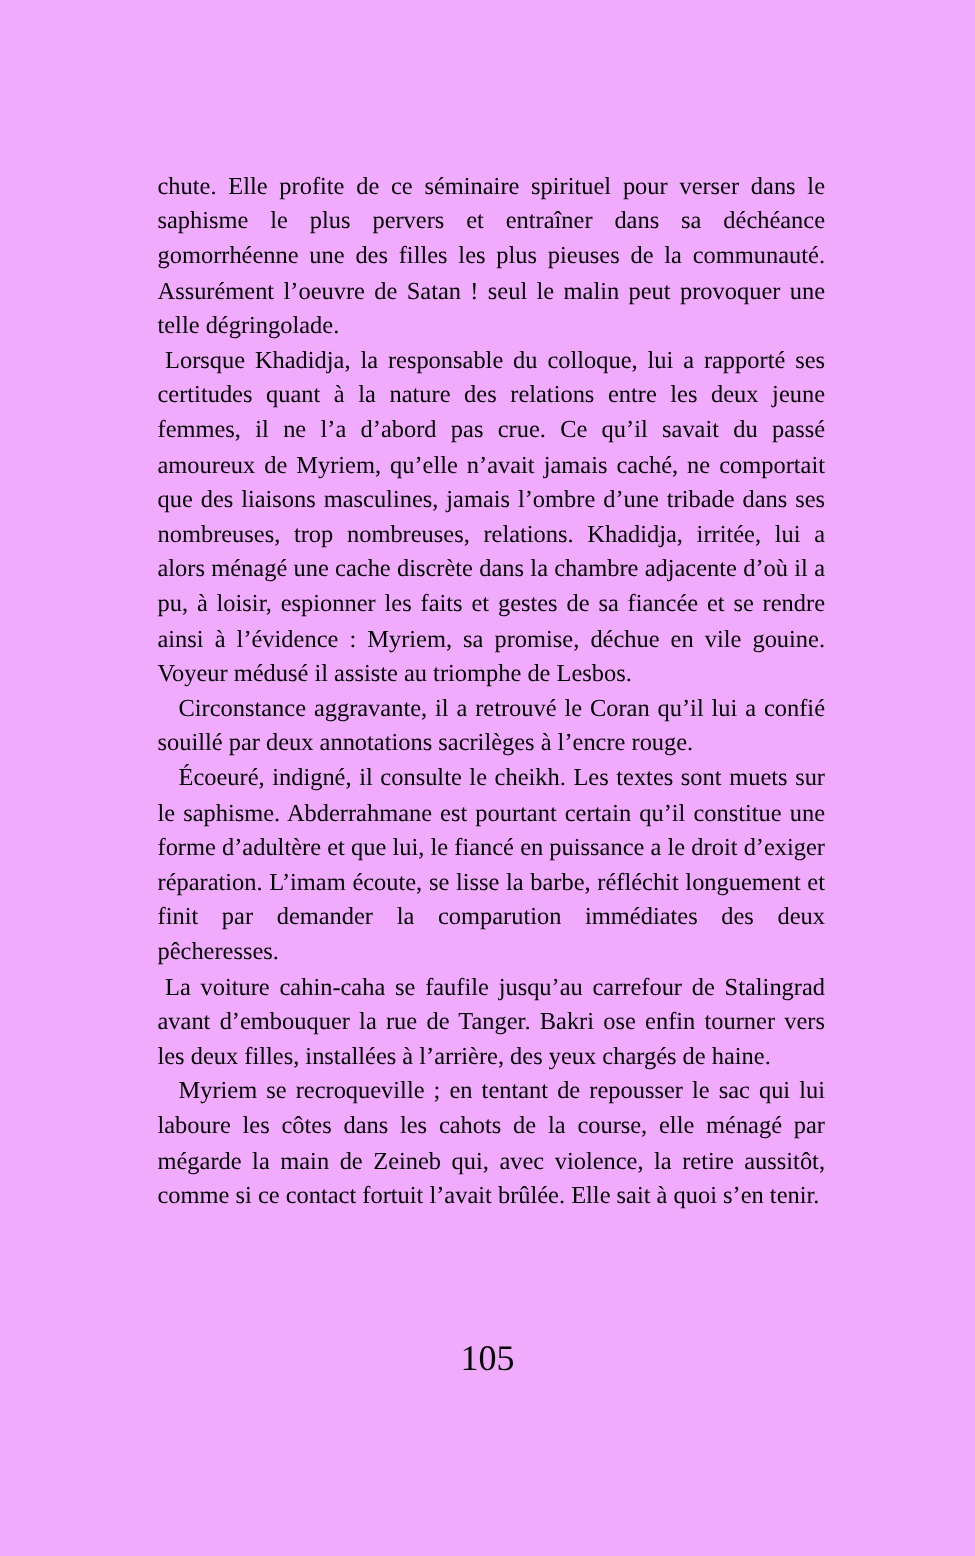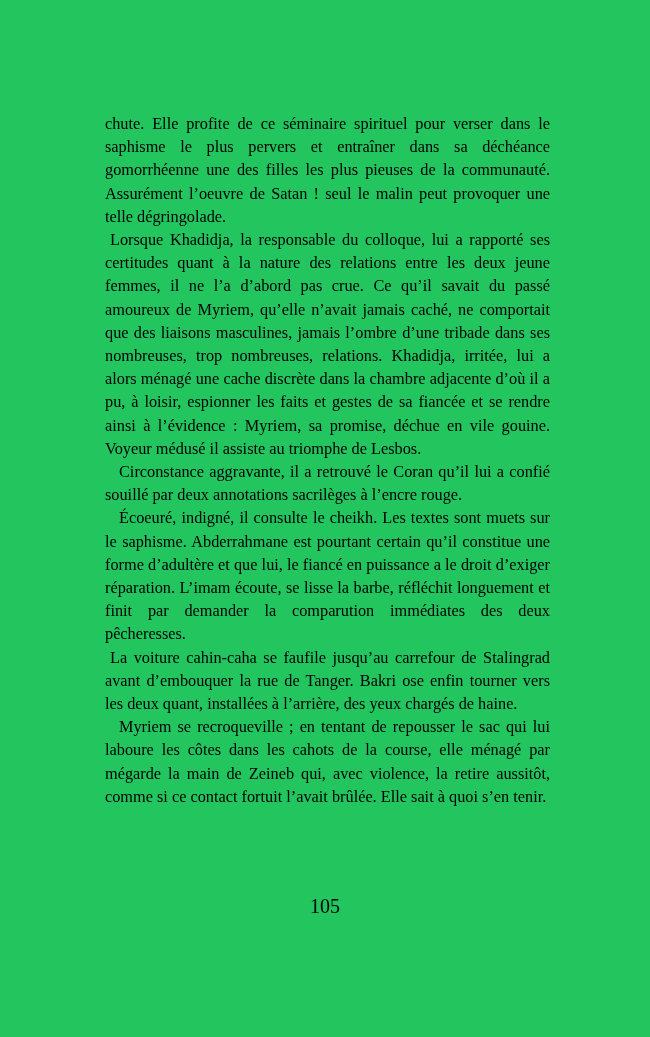--- a/index.html
+++ b/index.html
@@ -14,21 +14,21 @@
     font-family: "Liberation Serif", serif;
     color: #000000;
     overflow: hidden;
   }
   .page {
     position: absolute;
     left: 0;
     top: 0;
     width: 650px;
     height: 1037px;
-    background: #22c55e;
+    background: #f0abfc;
   }
   .text-block {
     position: absolute;
     left: 105px;
     top: 112px;
     width: 445px;
   }
   .para {
     margin: 0;
     text-align: justify;
@@ -42,34 +42,34 @@
   }
   .para.indent-sm {
     text-indent: 5px;
   }
   .page-number {
     position: absolute;
     left: 0;
     top: 895px;
     width: 650px;
     text-align: center;
-    font-size: 20px;
+    font-size: 24px;
     line-height: 22px;
     font-family: "Liberation Serif", serif;
   }
 </style>
 </head>
 <body>
 
 <div class="page">
 
   <div class="text-block">
     <p class="para">chute. Elle profite de ce séminaire spirituel pour verser dans le saphisme le plus pervers et entraîner dans sa déchéance gomorrhéenne une des filles les plus pieuses de la communauté. Assurément l’oeuvre de Satan ! seul le malin peut provoquer une telle dégringolade.</p>
     <p class="para indent-sm">Lorsque Khadidja, la responsable du colloque, lui a rapporté ses certitudes quant à la nature des relations entre les deux jeune femmes, il ne l’a d’abord pas crue. Ce qu’il savait du passé amoureux de Myriem, qu’elle n’avait jamais caché, ne comportait que des liaisons masculines, jamais l’ombre d’une tribade dans ses nombreuses, trop nombreuses, relations. Khadidja, irritée, lui a alors ménagé une cache discrète dans la chambre adjacente d’où il a pu, à loisir, espionner les faits et gestes de sa fiancée et se rendre ainsi à l’évidence : Myriem, sa promise, déchue en vile gouine. Voyeur médusé il assiste au triomphe de Lesbos.</p>
     <p class="para indent">Circonstance aggravante, il a retrouvé le Coran qu’il lui a confié souillé par deux annotations sacrilèges  à l’encre rouge.</p>
     <p class="para indent">Écoeuré, indigné, il consulte le cheikh. Les textes sont muets sur le saphisme. Abderrahmane est pourtant certain qu’il constitue une forme d’adultère et que lui, le fiancé en puissance a le droit d’exiger réparation. L’imam écoute, se lisse la barbe, réfléchit longuement et finit par demander la comparution immédiates des deux pêcheresses.</p>
-    <p class="para indent-sm">La voiture cahin-caha se faufile jusqu’au carrefour de Stalingrad   avant d’embouquer la rue de Tanger. Bakri ose enfin tourner vers les deux quant,  installées à l’arrière, des yeux chargés de haine.</p>
+    <p class="para indent-sm">La voiture cahin-caha se faufile jusqu’au carrefour de Stalingrad   avant d’embouquer la rue de Tanger. Bakri ose enfin tourner vers les deux filles,  installées à l’arrière, des yeux chargés de haine.</p>
     <p class="para indent">Myriem se recroqueville ; en tentant de repousser le sac qui lui laboure les côtes dans les cahots de la course, elle ménagé par mégarde la main de Zeineb qui, avec violence, la retire  aussitôt, comme si ce contact fortuit l’avait brûlée. Elle sait à quoi s’en tenir.</p>
   </div>
 
   <div class="page-number">105</div>
 
 </div>
 
 </body></html>

